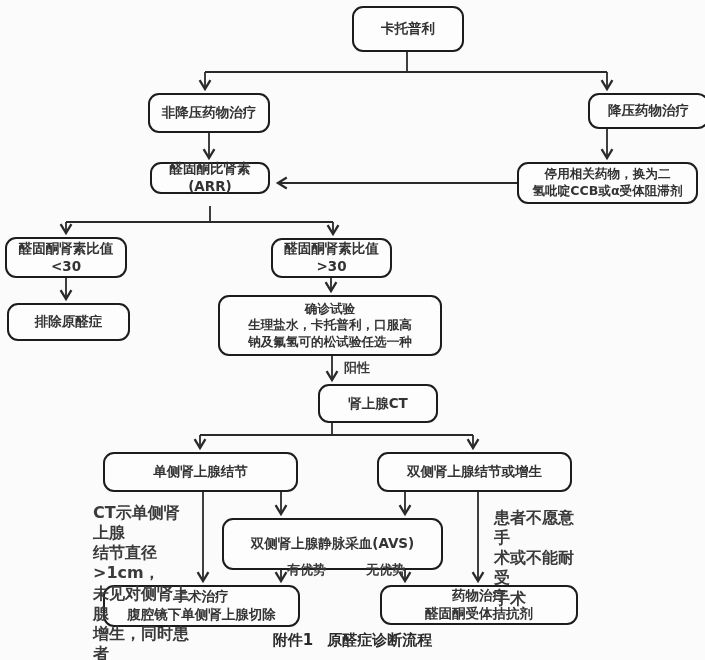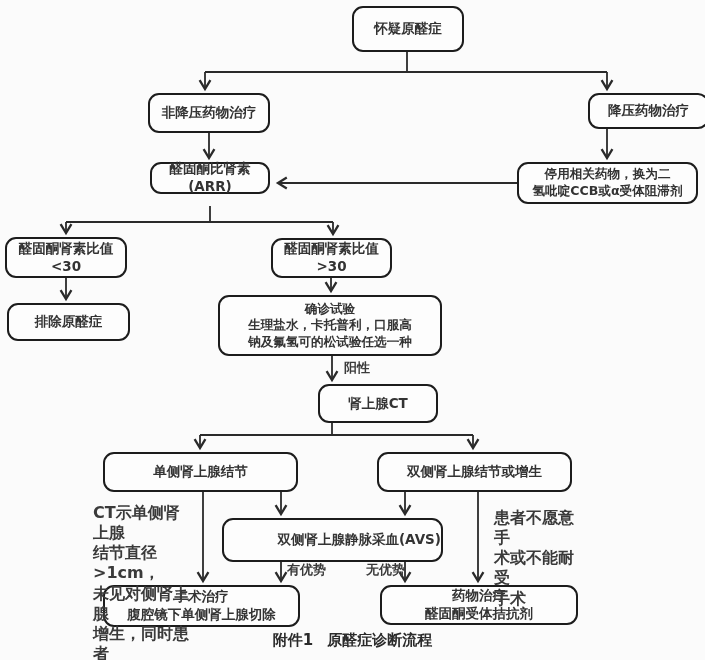--- a/index.html
+++ b/index.html
@@ -94,21 +94,21 @@
       <path d="M203,492 V581" marker-end="url(#ah)"></path>
       <path d="M281,492 V514" marker-end="url(#ah)"></path>
       <path d="M405,492 V514" marker-end="url(#ah)"></path>
       <path d="M478,492 V581" marker-end="url(#ah)"></path>
       <path d="M281,558 V581" marker-end="url(#ah)"></path>
       <path d="M405,558 V581" marker-end="url(#ah)"></path>
     </g>
   </svg>
 
   <div class="node" style="left:352px; top:6px; width:112px; height:46px;">
-    <span>怀疑原醛症</span>
+    <span>卡托普利</span>
   </div>
 
   <div class="node" style="left:148px; top:93px; width:122px; height:40px;">
     <span>非降压药物治疗</span>
   </div>
 
   <div class="node" style="left:547px; top:93px; width:121px; height:36px;margin-left:41px;">
     <span>降压药物治疗</span>
   </div>
 
@@ -147,21 +147,21 @@
   </div>
 
   <div class="node" style="left:103px; top:452px; width:195px; height:40px;">
     <span>单侧肾上腺结节</span>
   </div>
 
   <div class="node" style="left:377px; top:452px; width:195px; height:40px;">
     <span>双侧肾上腺结节或增生</span>
   </div>
 
-  <div class="node" style="left:222px; top:518px; width:221px; height:44px;justify-content:flex-end;">
+  <div class="node" style="left:222px; top:518px; width:221px; height:52px;">
     <span>双侧肾上腺静脉采血(AVS)</span>
   </div>
 
   <div class="node" style="left:103px; top:585px; width:197px; height:42px;">
     <span>手术治疗
 腹腔镜下单侧肾上腺切除</span>
   </div>
 
   <div class="node" style="left:380px; top:585px; width:198px; height:40px;">
     <span>药物治疗

